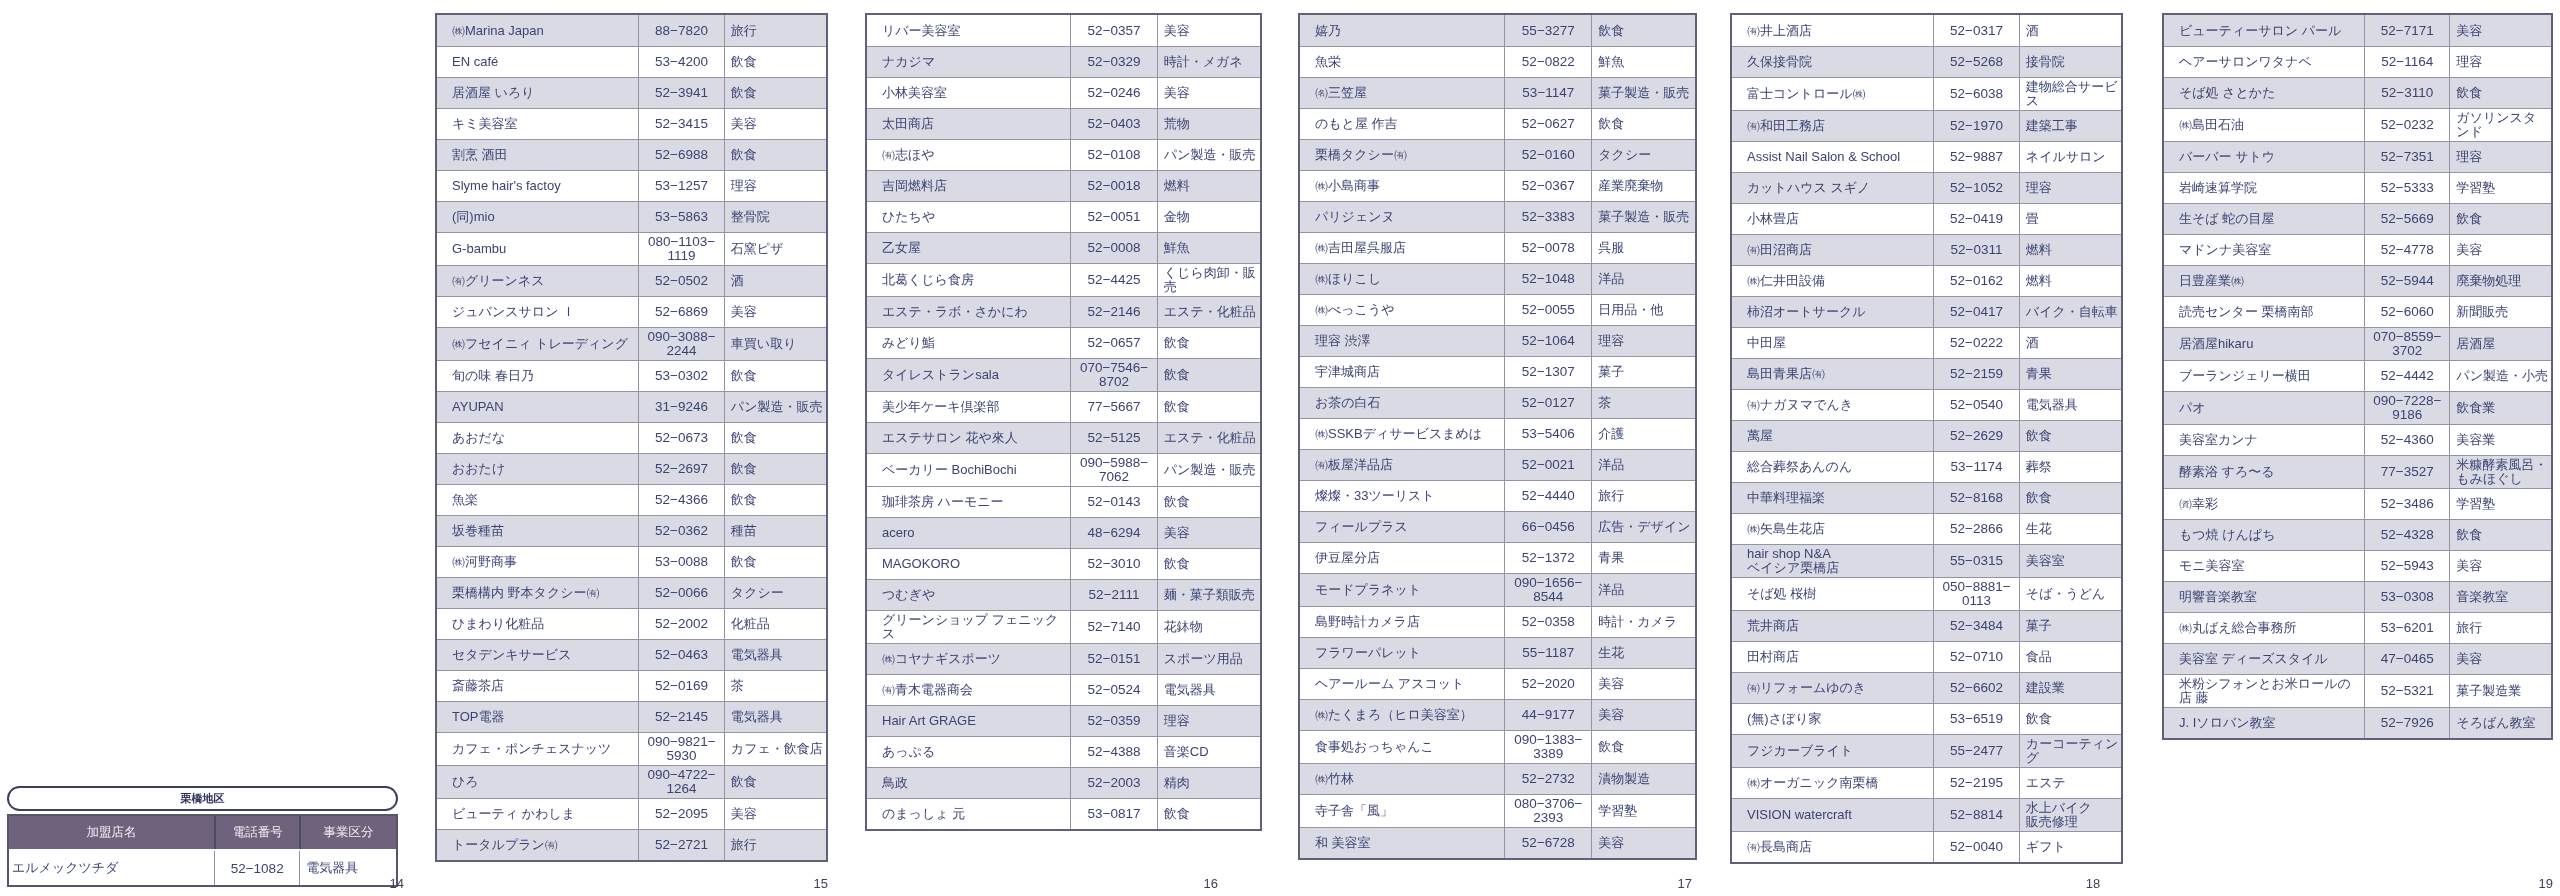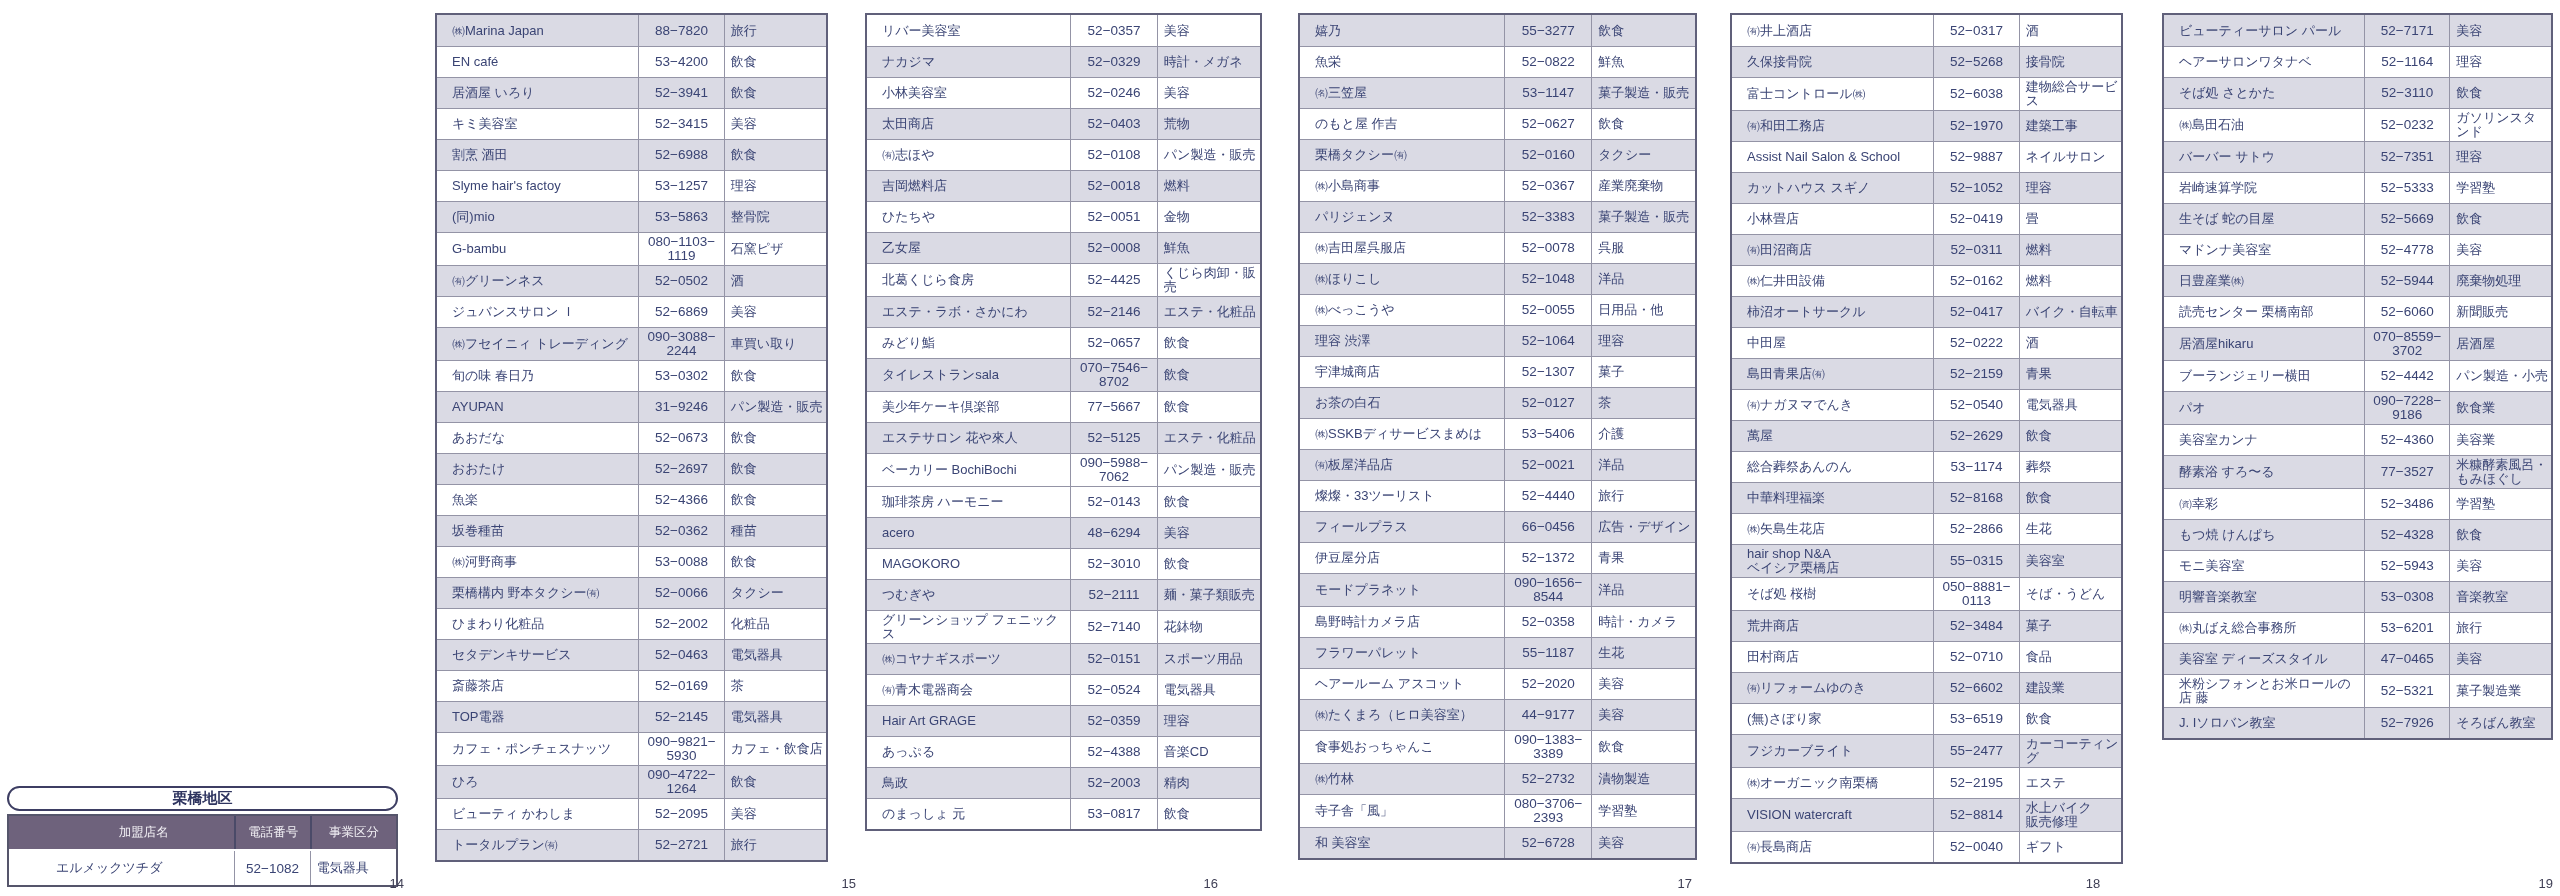--- a/index.html
+++ b/index.html
@@ -15,35 +15,35 @@
   .cell { display:flex; align-items:center; font-size:13px; color:#3a4474;
           line-height:14px; white-space:pre-line; }
   .cell.name  { width:52%; padding:2px 4px 2px 15px; border-right:1px solid #9494a6; }
   .cell.phone { width:22%; padding:2px 2px; justify-content:center; text-align:center;
                 border-right:1px solid #9494a6; font-size:13.5px; }
   .cell.cat   { width:26%; padding:2px 2px 2px 6px; }
 
   
   .pagenum { position:absolute; top:876px; width:60px; text-align:right;
              font-size:13px; color:#3f3f55; }
-  .pn14 { left:344px; } .pn15 { left:796px; } .pn16 { left:1158px; }
+  .pn14 { left:344px; } .pn15 { left:768px; } .pn16 { left:1158px; }
   .pn17 { left:1632px; } .pn18 { left:2063px;text-align:center; } .pn19 { left:2493px; }
 
   
   .district-pill { position:absolute; left:7px; top:786px; width:391px; height:25px;
                    background:#ffffff; border:2.5px solid #3d3e63; border-radius:14px;
                    display:flex; align-items:center; justify-content:center;
-                   font-size:15px; font-weight:bold; color:#2f3560; }
+                   font-size:11px; font-weight:bold; color:#2f3560; }
   .district-table { position:absolute; left:7px; top:814px; width:391px;
                     border:2px solid #55556b; background:#ffffff; }
   .d-header { display:flex; background:#6e627c; border-bottom:2px solid #ffffff; }
   .d-header .dcell { color:#f2f0f5; font-size:12.5px; justify-content:center;
                      padding:8px 2px; text-align:center; }
   .dcell { display:flex; align-items:center; font-size:13px; color:#3a4474; }
-  .dcell.c1 { width:53%;margin-left:44px; }
+  .dcell.c1 { width:53%; }
   .dcell.c2 { width:22%; }
   .dcell.c3 { width:25%; }
   .d-header .dcell.c2, .d-header .dcell.c3 { border-left:2px solid #4a4a68; }
   .d-row { display:flex; background:#ffffff; }
   .d-row .dcell { padding:8px 2px; }
   .d-row .dcell.c1 { padding-left:3px; }
   .d-row .dcell.c2 { justify-content:center; border-left:1px solid #9494a6; font-size:13.5px; }
   .d-row .dcell.c3 { padding-left:6px; border-left:1px solid #9494a6; }
 
   

